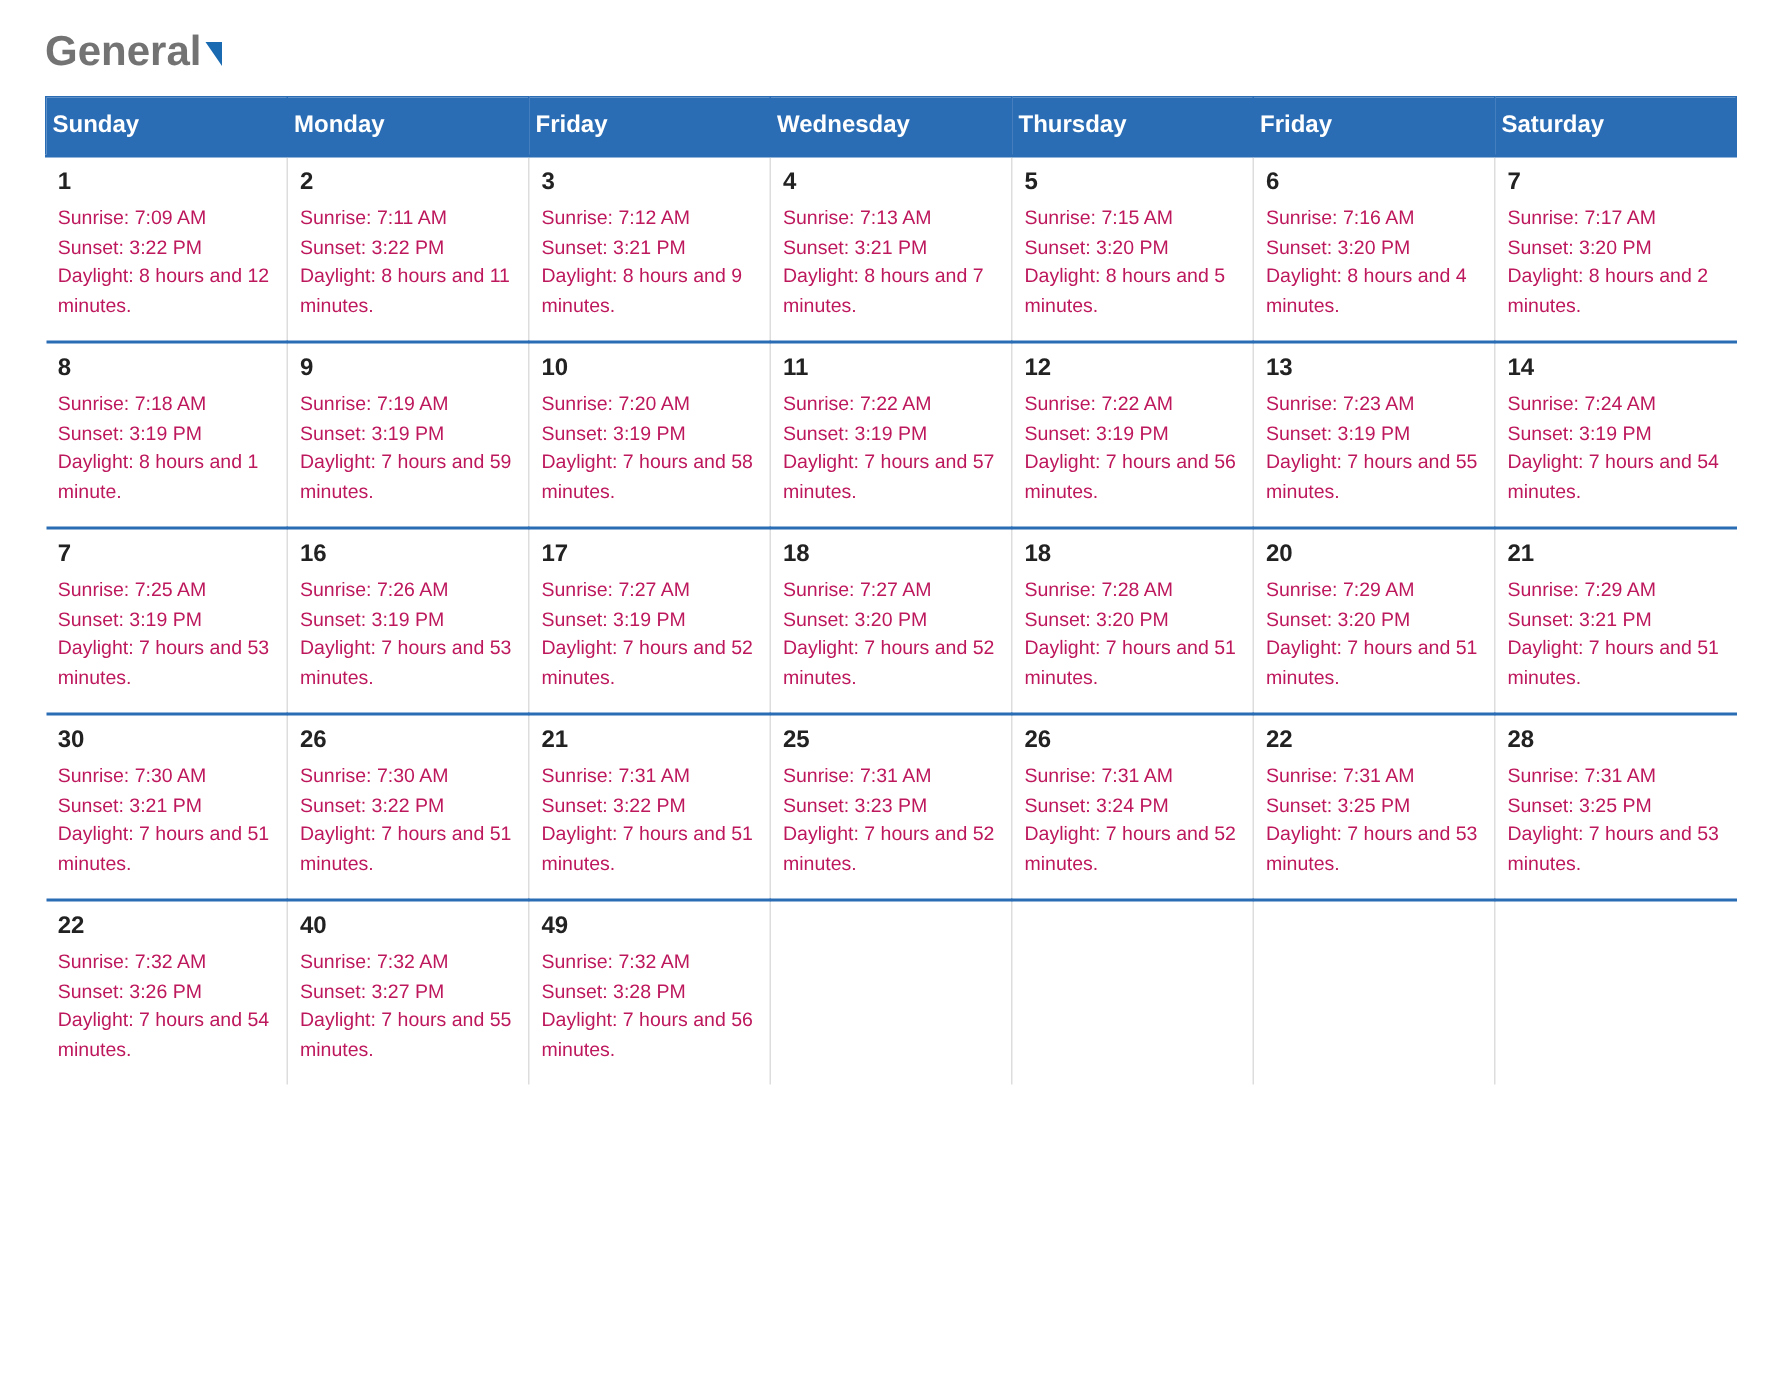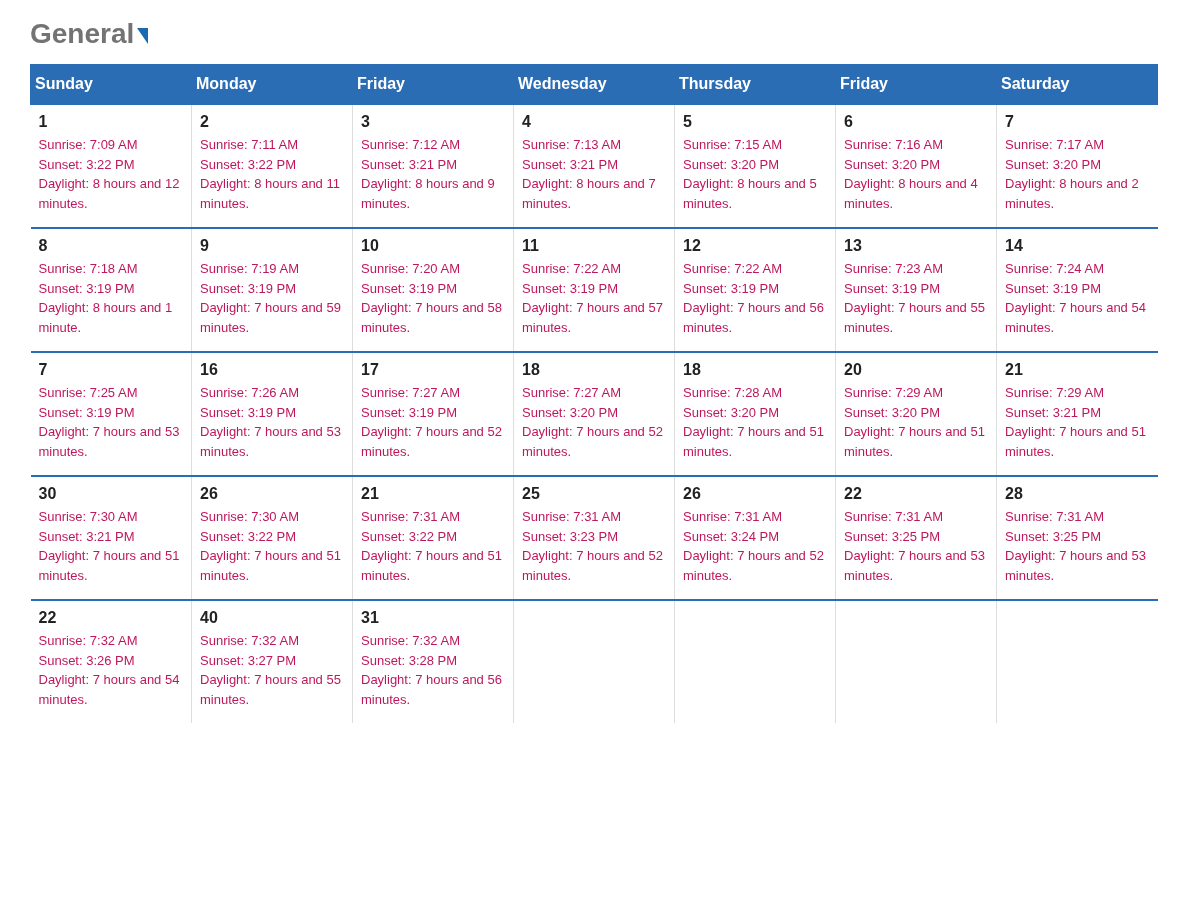--- a/index.html
+++ b/index.html
@@ -179,21 +179,21 @@
         <td><span class="day-num">22</span>
 <span class="day-info">Sunrise: 7:31 AM<br>Sunset: 3:25 PM<br>Daylight: 7 hours and 53 minutes.</span></td>
         <td><span class="day-num">28</span>
 <span class="day-info">Sunrise: 7:31 AM<br>Sunset: 3:25 PM<br>Daylight: 7 hours and 53 minutes.</span></td>
       </tr>
       <tr>
         <td><span class="day-num">22</span>
 <span class="day-info">Sunrise: 7:32 AM<br>Sunset: 3:26 PM<br>Daylight: 7 hours and 54 minutes.</span></td>
         <td><span class="day-num">40</span>
 <span class="day-info">Sunrise: 7:32 AM<br>Sunset: 3:27 PM<br>Daylight: 7 hours and 55 minutes.</span></td>
-        <td><span class="day-num">31</span>
+        <td><span class="day-num">49</span>
 <span class="day-info">Sunrise: 7:32 AM<br>Sunset: 3:28 PM<br>Daylight: 7 hours and 56 minutes.</span></td>
         <td></td>
         <td></td>
         <td></td>
         <td></td>
       </tr>
     </tbody>
 </table>
 
 </body></html>

